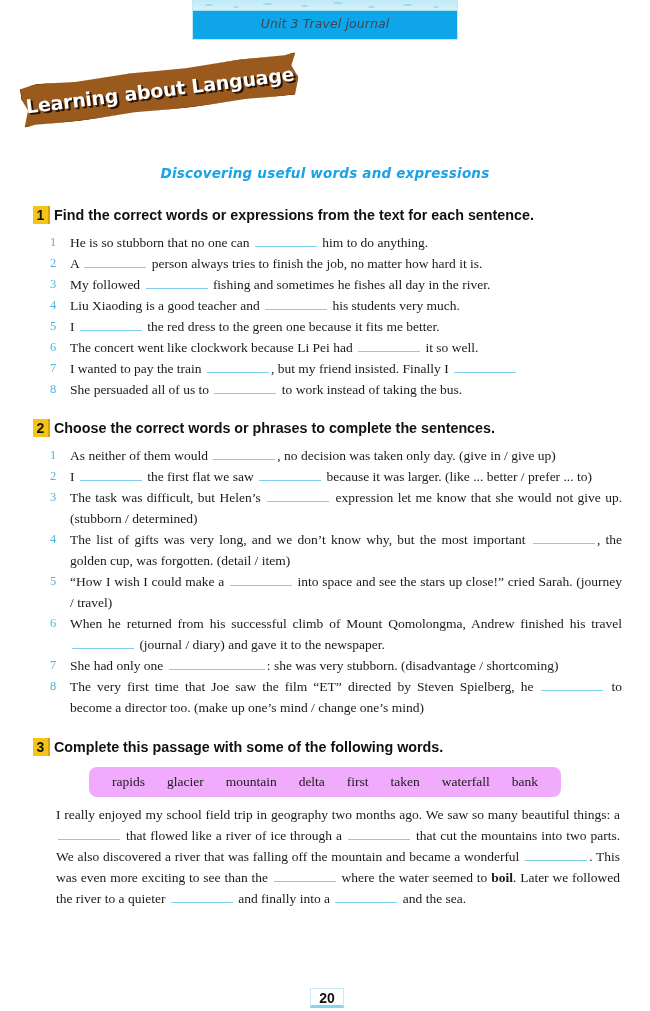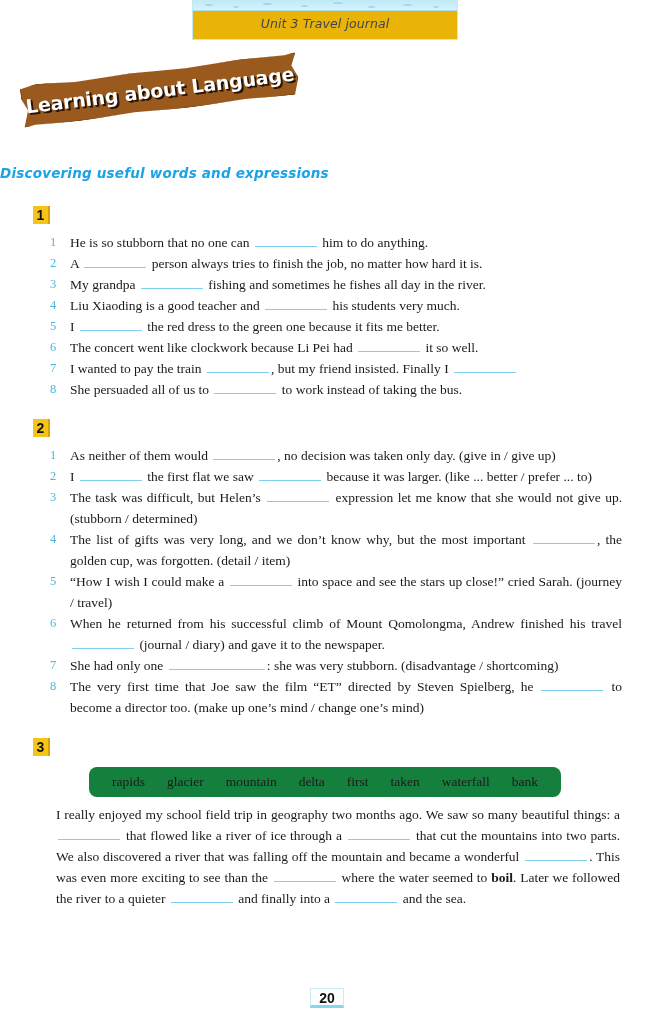--- a/index.html
+++ b/index.html
@@ -1,21 +1,21 @@
 <!DOCTYPE html>
 <html><head>
   <meta charset="utf-8">
   <style>
     * { box-sizing: border-box; margin: 0; padding: 0; }
     html, body { width: 650px; height: 1011px; background: #ffffff; overflow: hidden; }
     body { position: relative; font-family: "Liberation Serif", "DejaVu Serif", serif; color: #1a1a1a; }
 
     .header-box {
       position: absolute; left: 192px; top: 0; width: 266px; height: 40px;
-      border: 1px solid #bfe9f3; border-top: none; background: #eab308;
+      border: 1px solid #bfe9f3; border-top: none; background: #0ea5e9;
     }
     .header-strip {
       position: absolute; left: 0; top: 0; width: 100%; height: 11px;
       background: linear-gradient(180deg, #bfeaf5 0%, #d6f2f9 100%);
       border-bottom: 1px solid #a9dfee;
     }
     .header-strip .drop { position: absolute; height: 2px; border-radius: 50%; background: #8fcfe6; opacity: .7; }
     .header-title {
       position: absolute; left: 0; top: 16px; width: 100%; text-align: center;
       font-family: "DejaVu Sans", sans-serif; font-style: italic; font-size: 12.5px; color: #3f4650;
@@ -32,21 +32,21 @@
     }
     .banner-text {
       position: absolute; left: 0; top: 0; width: 100%; height: 100%;
       display: flex; align-items: center; justify-content: center;
       font-family: "DejaVu Sans", sans-serif; font-weight: bold; font-size: 19px; color: #ffffff;
       text-shadow: 2px 2px 0 #2a1505, 1px 1px 0 #2a1505;
       letter-spacing: -0.2px;
     }
 
     .subtitle {
-      position: absolute; left: 0; top: 165px; width: 650px; 
+      position: absolute; left: 0; top: 165px; width: 650px; text-align: center;
       font-family: "DejaVu Sans", sans-serif; font-style: italic; font-weight: bold;
       font-size: 13.5px; color: #1aa3e6; letter-spacing: 0.2px;
     }
 
     .section-head {
       position: absolute; left: 33px; display: flex; align-items: center;
       font-family: "Liberation Sans", "DejaVu Sans", sans-serif; font-weight: bold; font-size: 14.3px; color: #111;
     }
     .num-badge {
       display: inline-block; width: 17px; height: 18px; margin-right: 4px;
@@ -64,21 +64,21 @@
     .item-text { flex: 1; text-align: justify; }
     .blank {
       display: inline-block; width: 56px; height: 12px; border-bottom: 1px solid #7fd0ee;
       vertical-align: baseline; margin: 0 2px;
     }
     .blank.long { width: 96px; }
     .blank.mid { width: 62px; }
 
     .wordbank {
       position: absolute; left: 89px; top: 767px; width: 472px; height: 30px;
-      background: #15803d; border-radius: 8px;
+      background: #f0abfc; border-radius: 8px;
       display: flex; align-items: center; justify-content: space-around;
       padding: 0 12px; font-size: 13.5px;
     }
 
     .passage {
       position: absolute; left: 56px; top: 804px; width: 564px; font-size: 13.5px; line-height: 21px;
       text-align: justify;
     }
     .passage b { font-weight: bold; margin-top: 32px; }
 
@@ -107,33 +107,34 @@
 </div>
 
 <div class="banner">
   <div class="banner-text">Learning about Language</div>
 </div>
 
 <div class="subtitle">Discovering useful words and expressions</div>
 
 <div class="section-head" style="top:206px">
   <span class="num-badge">1</span>
+  <span>Find the correct words or expressions from the text for each sentence.</span>
 </div>
 <div class="items" style="top:232px">
   <div class="item">
     <span class="item-num">1</span>
     <span class="item-text"><span>He is so stubborn that no one can</span> <span class="blank mid"></span> <span>him to do anything.</span></span>
   </div>
   <div class="item">
     <span class="item-num">2</span>
     <span class="item-text"><span>A</span> <span class="blank mid"></span> <span>person always tries to finish the job, no matter how hard it is.</span></span>
   </div>
   <div class="item">
     <span class="item-num">3</span>
-    <span class="item-text"><span>My grandpa</span> <span class="blank mid"></span> <span>fishing and sometimes he fishes all day in the river.</span></span>
+    <span class="item-text"><span>My followed</span> <span class="blank mid"></span> <span>fishing and sometimes he fishes all day in the river.</span></span>
   </div>
   <div class="item">
     <span class="item-num">4</span>
     <span class="item-text"><span>Liu Xiaoding is a good teacher and</span> <span class="blank mid"></span> <span>his students very much.</span></span>
   </div>
   <div class="item">
     <span class="item-num">5</span>
     <span class="item-text"><span>I</span> <span class="blank mid"></span> <span>the red dress to the green one because it fits me better.</span></span>
   </div>
   <div class="item">
@@ -145,20 +146,21 @@
     <span class="item-text"><span>I wanted to pay the train</span> <span class="blank mid"></span><span>, but my friend insisted. Finally I</span> <span class="blank mid"></span></span>
   </div>
   <div class="item">
     <span class="item-num">8</span>
     <span class="item-text"><span>She persuaded all of us to</span> <span class="blank mid"></span> <span>to work instead of taking the bus.</span></span>
   </div>
 </div>
 
 <div class="section-head" style="top:419px">
   <span class="num-badge">2</span>
+  <span>Choose the correct words or phrases to complete the sentences.</span>
 </div>
 <div class="items" style="top:445px">
   <div class="item">
     <span class="item-num">1</span>
     <span class="item-text"><span>As neither of them would</span> <span class="blank mid"></span><span>,  no decision was taken only day. (give in / give up)</span></span>
   </div>
   <div class="item">
     <span class="item-num">2</span>
     <span class="item-text"><span>I</span> <span class="blank mid"></span> <span>the first flat we saw</span> <span class="blank mid"></span> <span>because it was larger. (like ... better / prefer ... to)</span></span>
   </div>
@@ -183,20 +185,21 @@
     <span class="item-text"><span>She had only one</span> <span class="blank long"></span><span>: she was very stubborn. (disadvantage / shortcoming)</span></span>
   </div>
   <div class="item">
     <span class="item-num">8</span>
     <span class="item-text"><span>The very first time that Joe saw the film “ET” directed by Steven Spielberg, he</span> <span class="blank mid"></span> <span>to become a director too.  (make up one’s mind / change one’s mind)</span></span>
   </div>
 </div>
 
 <div class="section-head" style="top:738px">
   <span class="num-badge">3</span>
+  <span>Complete this passage with some of the following words.</span>
 </div>
 
 <div class="wordbank">
   <span>rapids</span>
   <span>glacier</span>
   <span>mountain</span>
   <span>delta</span>
   <span>first</span>
   <span>taken</span>
   <span>waterfall</span>

